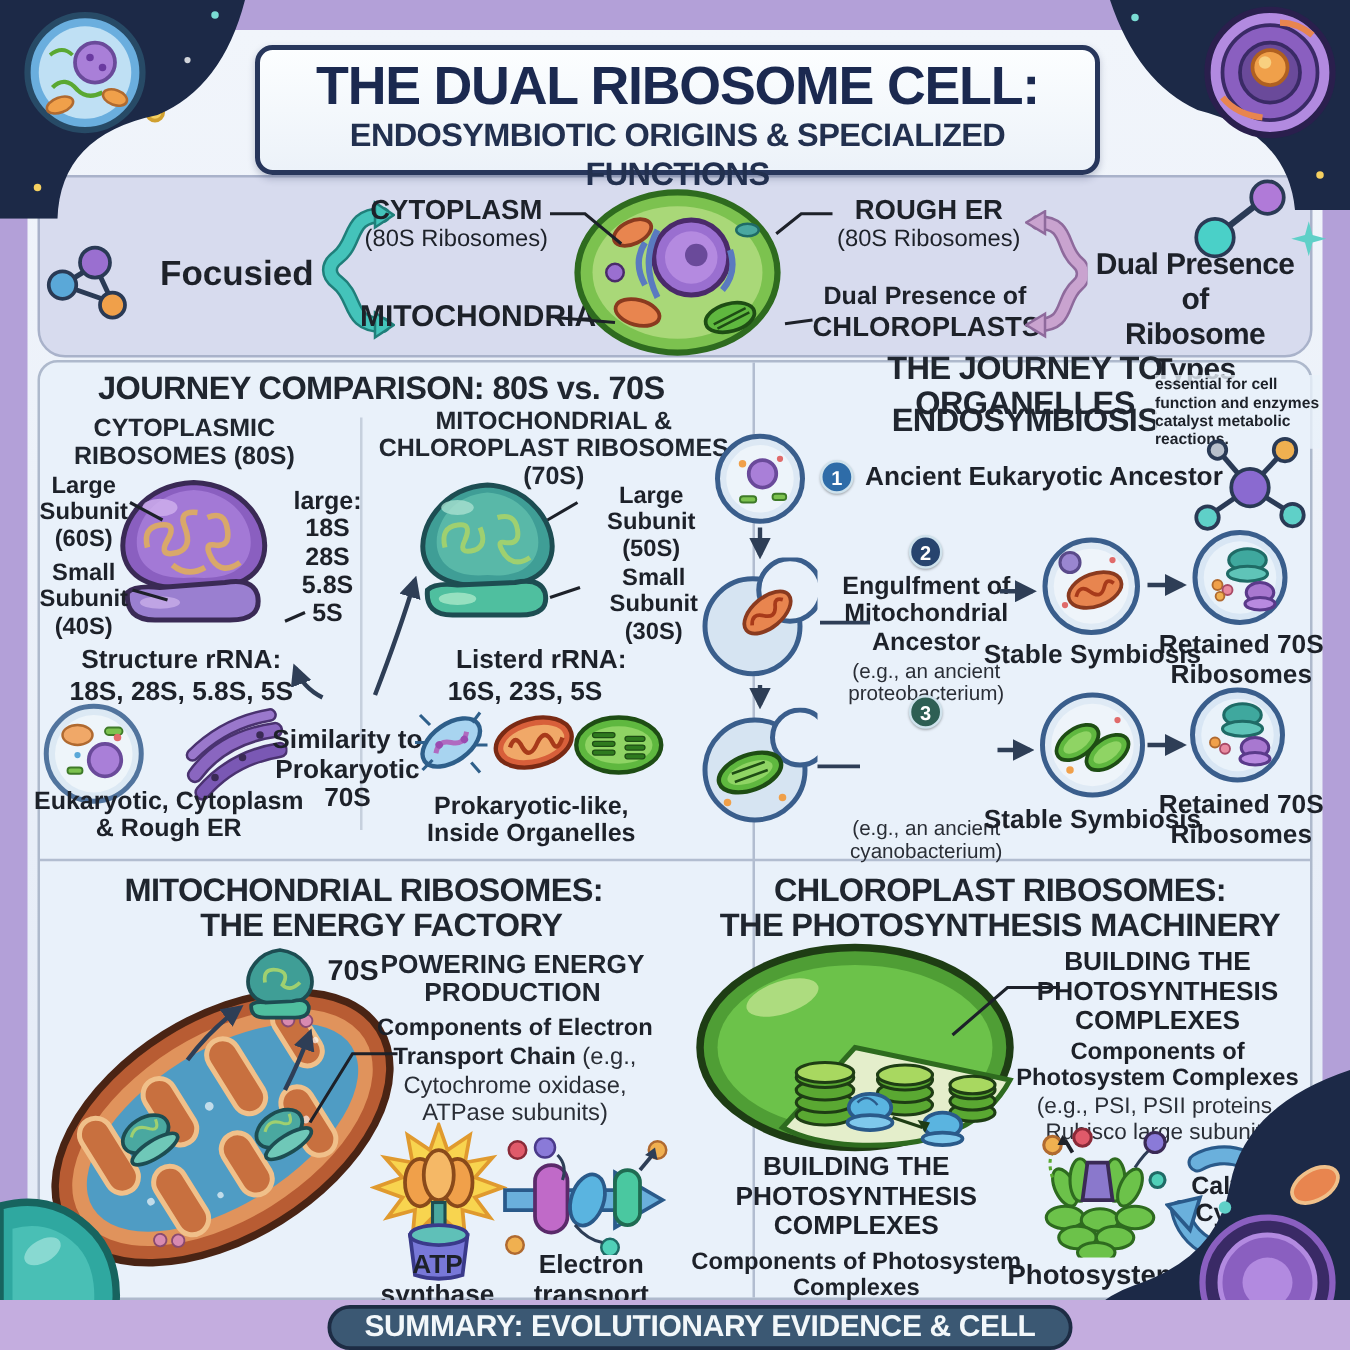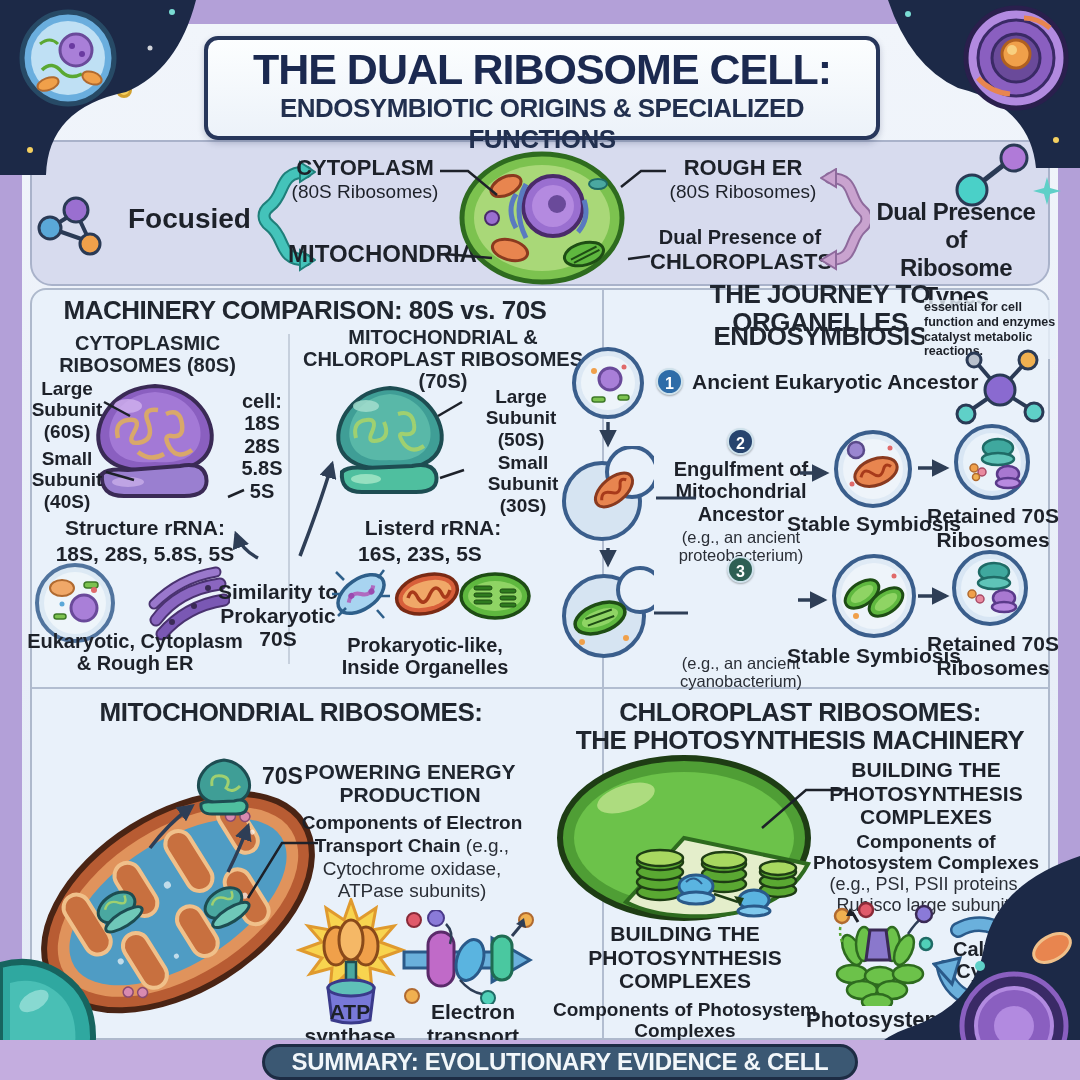--- a/index.html
+++ b/index.html
@@ -116,40 +116,40 @@
     <circle cx="62" cy="16" r="13" fill="#b07ad8" stroke="#2a3a55" stroke-width="3"></circle>
   </svg>
   <svg class="abs" style="left:1032px;top:176px" width="30" height="30" viewBox="0 0 30 30">
     <path d="M15,1 L18,12 L29,15 L18,18 L15,29 L12,18 L1,15 L12,12 Z" fill="#5fd0c8"></path>
   </svg>
   <svg class="abs" style="left:140px;top:18px" width="26" height="26" viewBox="0 0 30 30">
     <path d="M15,1 L18,12 L29,15 L18,18 L15,29 L12,18 L1,15 L12,12 Z" fill="#7adcd4"></path>
   </svg>
   <div class="abs" style="left:116px;top:82px;width:16px;height:16px;border-radius:50%;background:#f5d060;border:3px solid #d0a030"></div>
 
-  <div class="abs h-big c" style="left:40px;top:296px;width:530px">MACHINERY COMPARISON: 80S vs. 70S</div>
+  <div class="abs h-big c" style="left:40px;top:296px;width:530px">JOURNEY COMPARISON: 80S vs. 70S</div>
   <div class="abs h-med c" style="left:30px;top:332px;width:235px">CYTOPLASMIC RIBOSOMES (80S)</div>
   <div class="abs h-med c" style="left:298px;top:326px;width:290px">MITOCHONDRIAL &amp; CHLOROPLAST RIBOSOMES (70S)</div>
 
   <svg class="abs" style="left:80px;top:378px" width="150" height="130" viewBox="0 0 150 130">
     <path d="M75,8 C34,10 14,42 19,66 C24,88 48,94 75,92 C102,94 126,88 131,66 C136,42 116,10 75,8 Z" fill="#8a5fc0" stroke="#3a2a55" stroke-width="4"></path>
     <path d="M75,14 C42,16 26,42 30,62 C34,80 52,86 75,84 C98,86 116,80 120,62 C124,42 108,16 75,14 Z" fill="#a379d6"></path>
     <ellipse cx="48" cy="28" rx="14" ry="7" fill="#d0b2ee" opacity=".8"></ellipse>
     <g stroke="#d9a86a" stroke-width="4.5" fill="none">
       <path d="M38,60 Q34,44 48,42 Q62,40 54,54 Q46,68 62,64 Q74,60 68,44 Q62,30 78,32"></path>
       <path d="M86,36 Q100,30 102,46 Q104,60 92,58 Q82,56 90,70 Q98,82 112,72"></path>
       <path d="M58,74 Q70,84 84,76"></path>
     </g>
     <path d="M22,96 Q20,118 44,118 L104,118 Q130,118 126,98 Q122,84 100,88 L48,92 Q28,90 22,96 Z" fill="#9a7fd0" stroke="#3a2a55" stroke-width="4"></path>
     <ellipse cx="48" cy="104" rx="16" ry="5" fill="#c8aee8" opacity=".8"></ellipse>
   </svg>
   <div class="abs lbl-b c" style="left:28px;top:378px;width:78px;font-size:19px">Large Subunit (60S)</div>
   <div class="abs lbl-b c" style="left:28px;top:448px;width:78px;font-size:19px">Small Subunit (40S)</div>
   <div class="abs c" style="left:232px;top:390px;width:60px">
-    <div class="lbl-b" style="font-size:20px">cell:</div>
+    <div class="lbl-b" style="font-size:20px">large:</div>
     <div class="lbl-b" style="font-size:20px">18S</div>
     <div class="lbl-b" style="font-size:20px">28S</div>
     <div class="lbl-b" style="font-size:20px">5.8S</div>
     <div class="lbl-b" style="font-size:20px">5S</div>
   </div>
   <div class="abs lbl-b c" style="left:40px;top:516px;width:210px;font-size:21px">Structure rRNA:</div>
   <div class="abs lbl-b c" style="left:40px;top:542px;width:210px;font-size:21px">18S, 28S, 5.8S, 5S</div>
 
   <svg class="abs" style="left:322px;top:382px" width="136" height="120" viewBox="0 0 136 120">
     <path d="M68,6 C32,8 12,40 17,62 C22,82 44,88 68,86 C92,88 114,82 119,62 C124,40 104,8 68,6 Z" fill="#3f9e96" stroke="#1d4d52" stroke-width="4"></path>
@@ -329,20 +329,21 @@
     <ellipse cx="44" cy="24" rx="15" ry="9" fill="#3fa89e" stroke="#1f6b66" stroke-width="2.5"></ellipse>
     <ellipse cx="44" cy="35" rx="16" ry="6" fill="#5fc4b8" stroke="#1f6b66" stroke-width="2.5"></ellipse>
     <ellipse cx="54" cy="50" rx="11" ry="8" fill="#a878d0" stroke="#5a3a8a" stroke-width="2.5"></ellipse>
     <ellipse cx="54" cy="59" rx="12" ry="5" fill="#b88ae0" stroke="#5a3a8a" stroke-width="2.5"></ellipse>
     <circle cx="22" cy="46" r="4" fill="#f0a04a" stroke="#b06a30" stroke-width="1.5"></circle>
     <circle cx="30" cy="51" r="4" fill="#e88aa0" stroke="#a84a66" stroke-width="1.5"></circle>
   </svg>
   <div class="abs lbl-b c" style="left:926px;top:632px;width:134px;font-size:21px">Retained 70S Ribosomes</div>
 
   <div class="abs h-big c" style="left:31px;top:698px;width:520px">MITOCHONDRIAL RIBOSOMES:</div>
+  <div class="abs h-big c" style="left:45px;top:726px;width:520px">THE ENERGY FACTORY</div>
 
   <svg class="abs" style="left:28px;top:762px" width="300" height="280" viewBox="0 0 300 280">
     <g transform="rotate(-32 150 140)">
       <ellipse cx="150" cy="140" rx="148" ry="88" fill="#b85c33" stroke="#4a2414" stroke-width="6"></ellipse>
       <ellipse cx="150" cy="140" rx="134" ry="74" fill="#e0935c"></ellipse>
       <ellipse cx="150" cy="140" rx="122" ry="62" fill="#4f9cc4"></ellipse>
       <g fill="#c8703f" stroke="#f0c08a" stroke-width="4">
         <rect x="48" y="78" width="26" height="66" rx="13"></rect>
         <rect x="108" y="78" width="26" height="58" rx="13"></rect>
         <rect x="168" y="78" width="26" height="66" rx="13"></rect>

